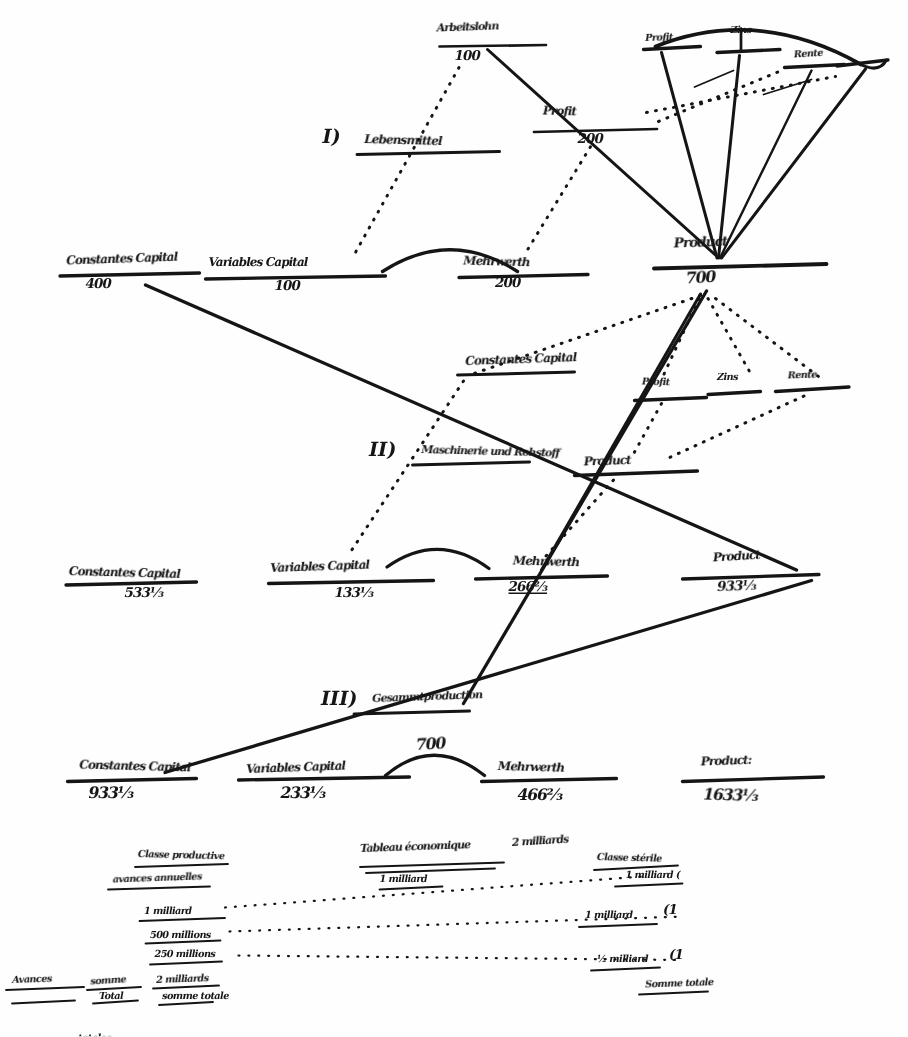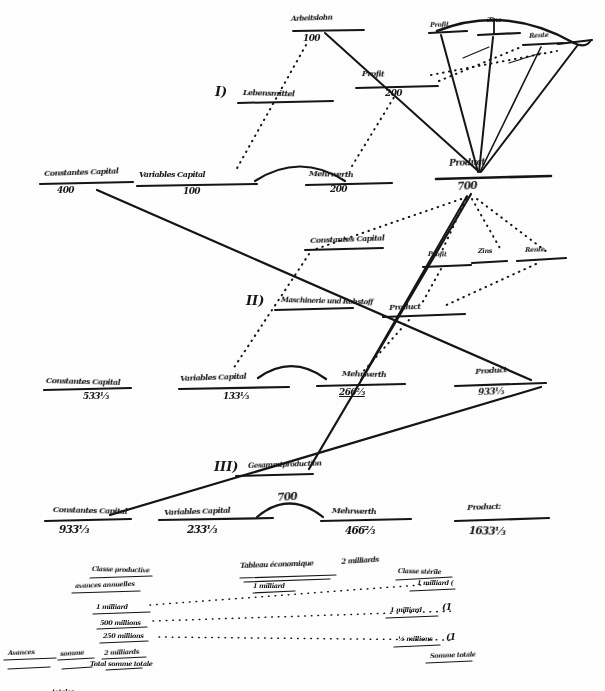--- a/index.html
+++ b/index.html
@@ -169,27 +169,27 @@
   <div class="scrawl big r2" style="left:469px;top:525px;">1633⅓</div>
 
   <div class="scrawl xs r1" style="left:8px;top:650px;">Avances</div>
   <div class="scrawl xs" style="left:12px;top:689px;margin-left:40px;">totales</div>
   <div class="scrawl xs r2" style="left:92px;top:566px;">Classe productive</div>
   <div class="scrawl xs r1" style="left:75px;top:583px;">avances annuelles</div>
   <div class="scrawl xs" style="left:96px;top:604px;">1 milliard</div>
   <div class="scrawl xs" style="left:100px;top:620px;">500 millions</div>
   <div class="scrawl xs" style="left:103px;top:633px;">250 millions</div>
   <div class="scrawl xs r3" style="left:60px;top:651px;">somme</div>
-  <div class="scrawl xs" style="left:66px;top:661px;margin-left:24px;">Total</div>
+  <div class="scrawl xs" style="left:66px;top:661px;">Total</div>
   <div class="scrawl xs r1" style="left:104px;top:650px;">2 milliards</div>
   <div class="scrawl xs" style="left:108px;top:661px;">somme totale</div>
   <div class="scrawl sm r1" style="left:240px;top:562px;">Tableau économique</div>
   <div class="scrawl sm r3" style="left:341px;top:558px;">2 milliards</div>
   <div class="scrawl xs" style="left:253px;top:583px;">1 milliard</div>
   <div class="scrawl xs r2" style="left:398px;top:568px;">Classe stérile</div>
   <div class="scrawl xs" style="left:417px;top:580px;">1 milliard (</div>
   <div class="scrawl xs" style="left:390px;top:607px;">1 milliard</div>
   <div class="scrawl num" style="left:442px;top:603px;">(1</div>
-  <div class="scrawl xs" style="left:398px;top:636px;">½ millions</div>
+  <div class="scrawl xs" style="left:398px;top:636px;">½ milliard</div>
   <div class="scrawl num" style="left:446px;top:633px;">(1</div>
   <div class="scrawl xs r1" style="left:430px;top:653px;">Somme totale</div>
 
 </div>
 
 </body></html>

